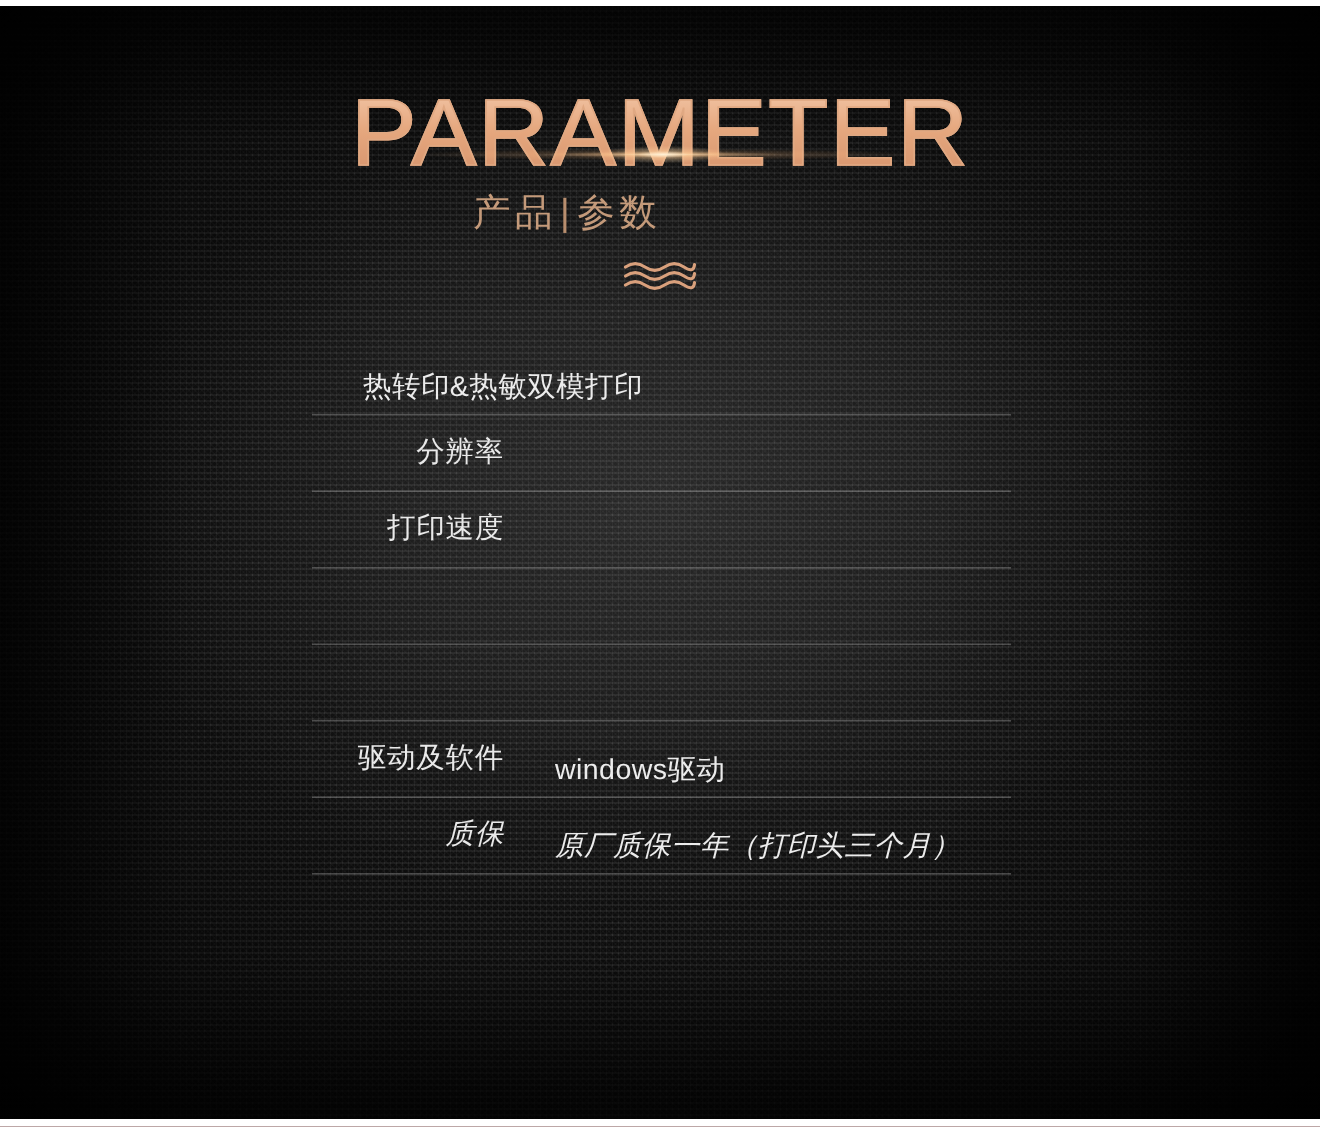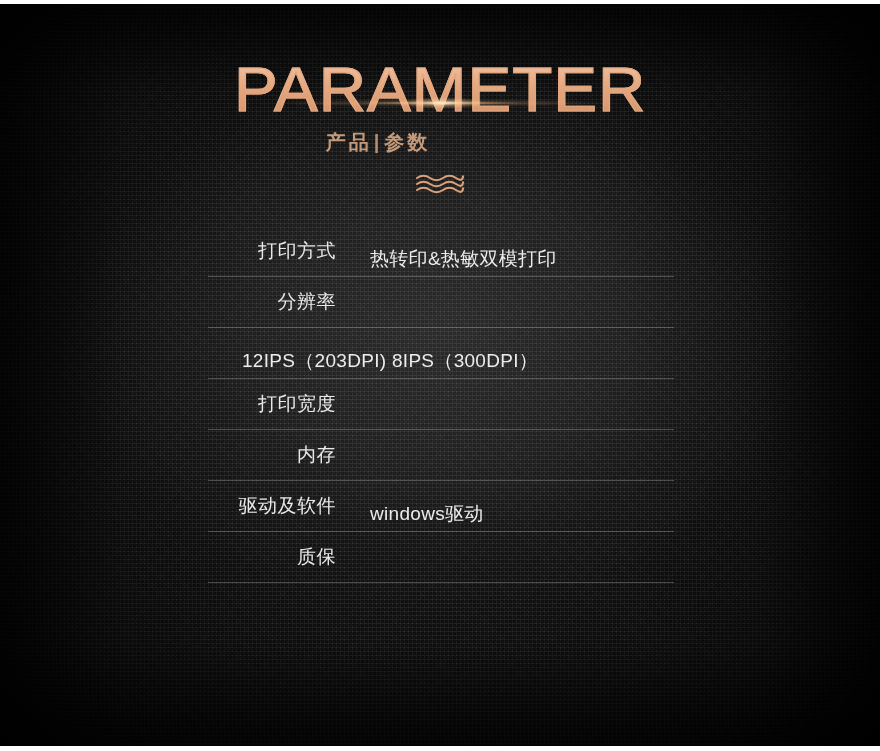--- a/index.html
+++ b/index.html
@@ -157,25 +157,25 @@
         rgba(255,214,162,0.40) 40%,
         rgba(255,214,162,0.0) 100%);
     pointer-events: none;
   }
 
   .subtitle {
     position: absolute;
     left: 0;
     top: 122px;
     width: 756px;
-    font-size: 20px;
+    font-size: 25px;
     line-height: 32px;
     color: #c49a7a;
     letter-spacing: 3px;
-    font-weight: 700;
+    font-weight: 400;
   }
   .subtitle .bar {
     display: inline-block;
     margin: 0 2px;
     color: #b88e6e;
   }
 
   
   .wave-orn {
     position: absolute;
@@ -195,21 +195,21 @@
     width: 466px;
   }
 
   .spec-row {
     position: relative;
     display: flex;
     align-items: center;
     height: 50px;
     border-bottom: 1px solid rgba(205,205,205,0.30);
   }
-  .spec-row:last-child { border-bottom: 1px solid rgba(205,205,205,0.30); }
+  .spec-row:last-child { border-bottom: 1px solid rgba(205,205,205,0.30); font-style: italic; }
 
   .spec-label {
     width: 128px;
     flex: 0 0 128px;
     text-align: right;
     padding-right: 0;
     font-size: 19px;
     line-height: 24px;
     color: #e9e9e9;
     letter-spacing: 0.5px;
@@ -279,49 +279,47 @@
               <path d="M4 11 Q10.5 6.6 17 11 T30 11 T43 11 T50 9.4"></path>
               <path d="M4 17 Q10.5 12.6 17 17 T30 17 T43 17 T50 15.4"></path>
             </g>
           </svg>
         </div>
       </div>
 
       <div class="spec-table">
 
         <div class="spec-row">
-          <div class="spec-label">打印方式</div>
           <div class="spec-value">热转印&amp;热敏双模打印</div>
         </div>
 
         <div class="spec-row">
           <div class="spec-label">分辨率</div>
         </div>
 
         <div class="spec-row">
-          <div class="spec-value">12IPS（203DPI) 8IPS（300DPI）</div>
-        </div>
-
-        <div class="spec-row">
-          <div class="spec-label">打印宽度</div>
-        </div>
-
-
-
-        <div class="spec-row">
-          <div class="spec-label">内存</div>
+          <div class="spec-label">打印速度</div>
+        </div>
+
+        <div class="spec-row">
+        </div>
+
+
+
+        <div class="spec-row">
         </div>
 
         <div class="spec-row">
           <div class="spec-label">驱动及软件</div>
           <div class="spec-value">windows驱动</div>
         </div>
 
         <div class="spec-row">
           <div class="spec-label">质保</div>
+          <div class="spec-value">原厂质保一年（打印头三个月）</div>
         </div>
 
       </div>
 
     </div>
   </div>
 
   <div class="bottom-white"></div>
 </div>
 

